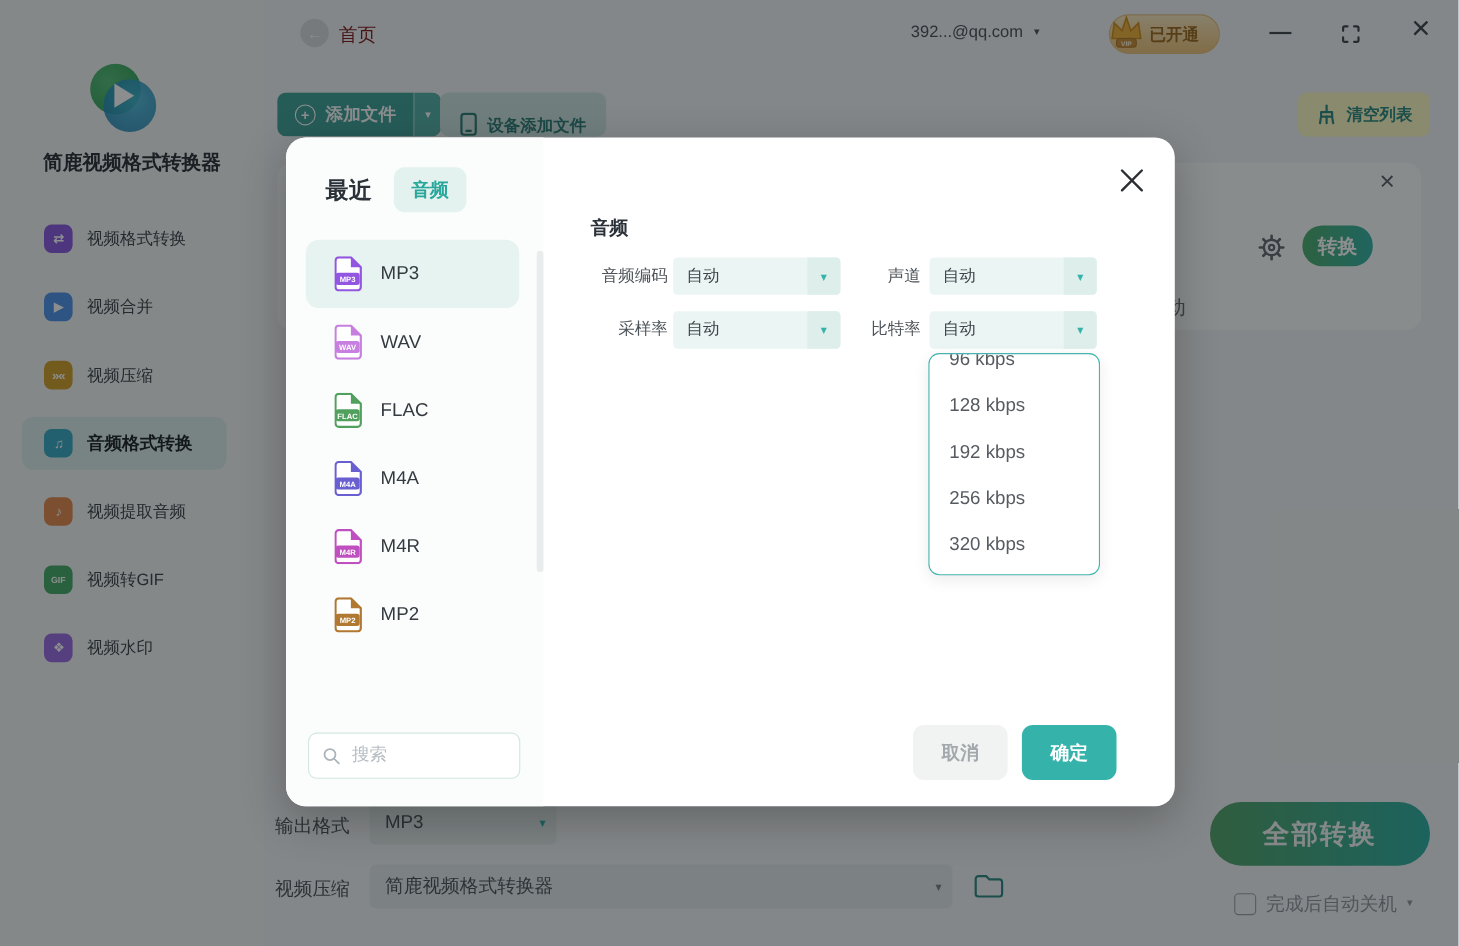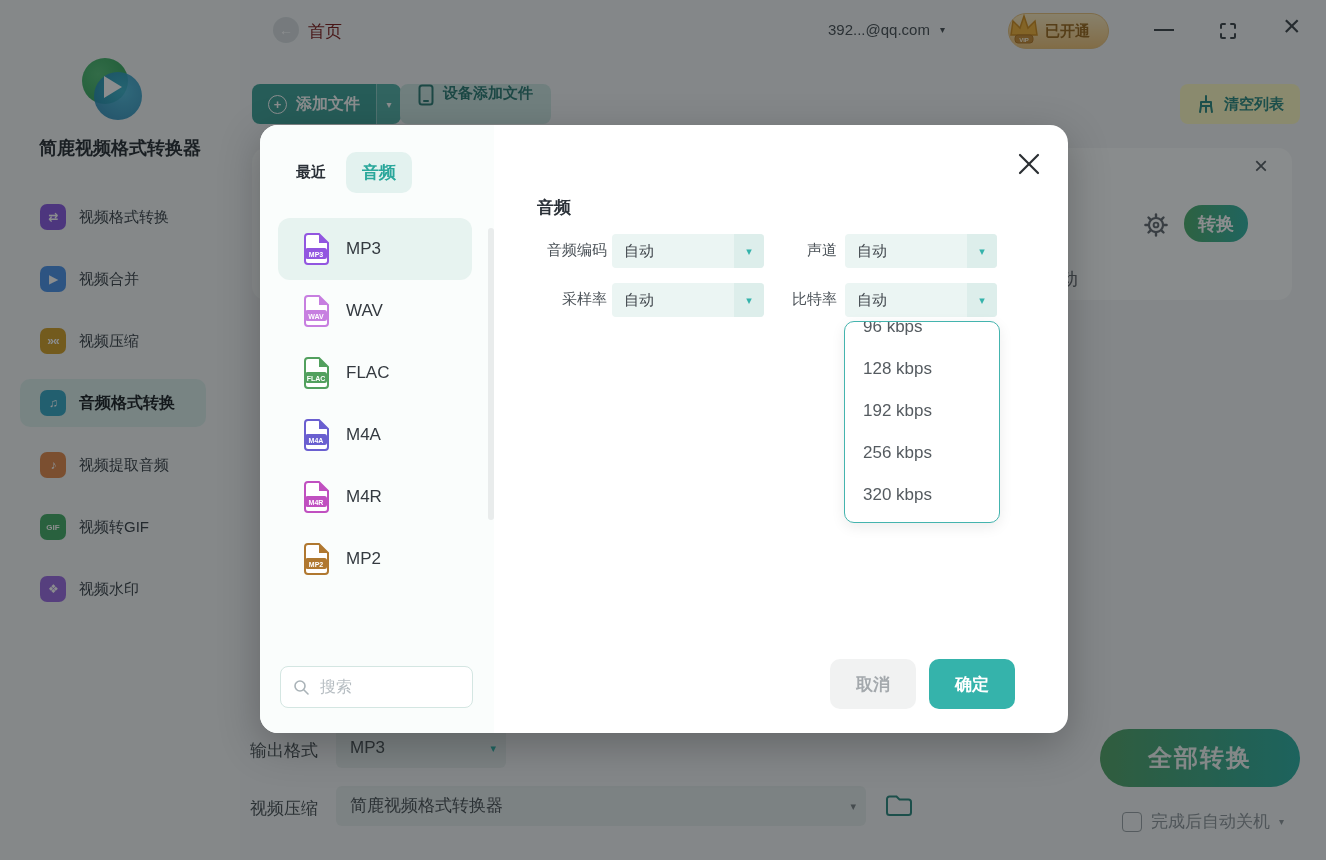--- a/index.html
+++ b/index.html
@@ -44,21 +44,21 @@
 
   
   .add-group{position:absolute;left:252px;top:84px;height:40px;display:flex;border-radius:8px;overflow:hidden;cursor:pointer;}
   .add-main{background:#41a39a;display:flex;align-items:center;gap:9px;padding:0 16px;}
   .plus-ico{width:17px;height:17px;border:1.5px solid #fff;border-radius:50%;color:#fff;
     font-size:13px;font-weight:bold;display:flex;align-items:center;justify-content:center;line-height:1;}
   .add-label{color:#fff;font-size:16px;font-weight:bold;}
   .add-caret{width:24px;background:#55b1a8;border-left:1px solid rgba(255,255,255,.35);
     display:flex;align-items:center;justify-content:center;color:#fff;font-size:10px;}
   .device-btn{position:absolute;left:400px;top:84px;height:40px;background:#cde4e1;border-radius:8px;
-    display:flex;align-items:flex-start;gap:9px;padding:0 18px;cursor:pointer;}
+    display:flex;align-items:flex-end;gap:9px;padding:0 18px;cursor:pointer;}
   .device-btn span{color:#2f7d76;font-size:15px;font-weight:bold;}
   .clear-btn{position:absolute;left:1180px;top:84px;height:40px;background:#fef9c3;border-radius:8px;
     display:flex;align-items:center;gap:8px;padding:0 16px;cursor:pointer;}
   .clear-btn span{color:#2f8a80;font-size:15px;font-weight:bold;}
 
   
   .file-card{position:absolute;left:252px;top:148px;width:1040px;height:152px;background:#fcfdfd;border-radius:14px;}
   .file-close{position:absolute;right:24px;top:4px;font-size:24px;font-weight:300;color:#596066;cursor:pointer;}
   .file-gear{position:absolute;left:891px;top:64px;cursor:pointer;}
   .file-convert{position:absolute;left:932px;top:57px;width:64px;height:37px;border-radius:18px;
@@ -80,21 +80,21 @@
   .shutdown .box{width:18px;height:18px;border:1.5px solid #9aa1a6;border-radius:4px;}
   .shutdown .txt{font-size:17px;color:#8f969c;}
   .shutdown .caret{font-size:10px;color:#8f969c;}
 
   
   .overlay{position:absolute;inset:0;background:rgba(8,12,14,0.47);z-index:40;}
   .modal{position:absolute;left:260px;top:125px;width:808px;height:608px;background:#fff;border-radius:18px;
     z-index:50;box-shadow:0 12px 40px rgba(0,0,0,.25);}
   .modal-left{position:absolute;left:0;top:0;width:234px;height:608px;background:#fafdfc;border-radius:18px 0 0 18px;}
   .tabs{position:absolute;left:36px;top:27px;height:41px;display:flex;align-items:center;gap:20px;}
-  .tab-plain{font-size:15px;font-weight:bold;color:#2b3138;cursor:pointer;}
+  .tab-plain{font-size:21px;font-weight:bold;color:#2b3138;cursor:pointer;}
   .tab-active{height:41px;line-height:41px;padding:0 16px;background:#e3f2ef;border-radius:10px;
     color:#2aa79b;font-size:17px;font-weight:bold;cursor:pointer;}
   .fmt-list{position:absolute;left:18px;top:93px;width:194px;}
   .fmt-item{display:flex;align-items:center;height:62px;padding-left:26px;gap:16px;border-radius:12px;cursor:pointer;}
   .fmt-item.selected{background:#e7f3f0;}
   .fmt-label{font-size:17px;color:#343a40;}
   .list-scrollbar{position:absolute;right:0;top:103px;width:6px;height:292px;background:#e9ecec;border-radius:3px;cursor:pointer;}
   .search-box{position:absolute;left:20px;top:541px;width:193px;height:42px;border:1px solid #d4e6e2;border-radius:8px;
     background:#fff;display:flex;align-items:center;gap:8px;padding:0 12px;box-sizing:border-box;}
   .search-box input{border:none;outline:none;background:transparent;flex:1;font-size:16px;color:#555;

